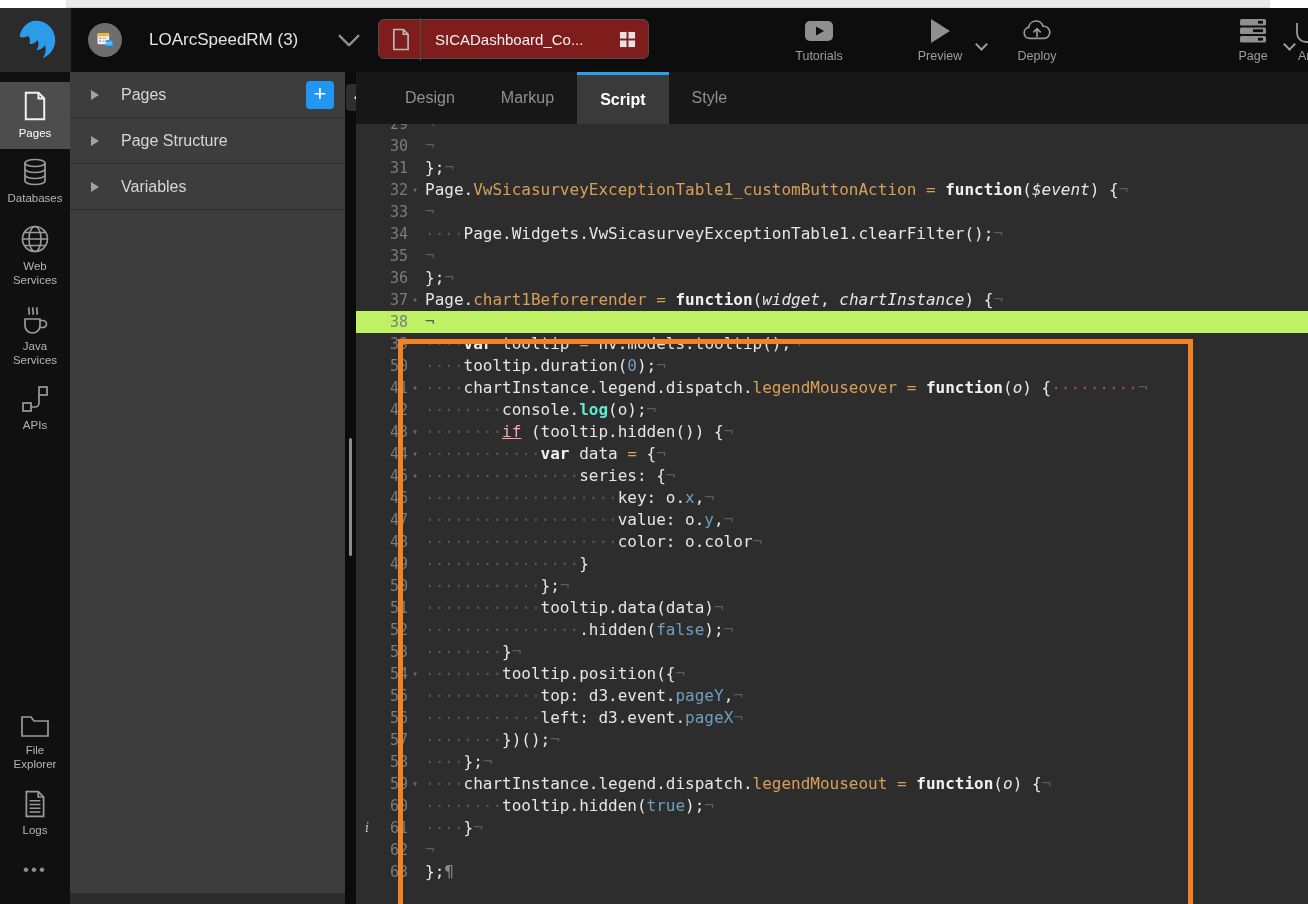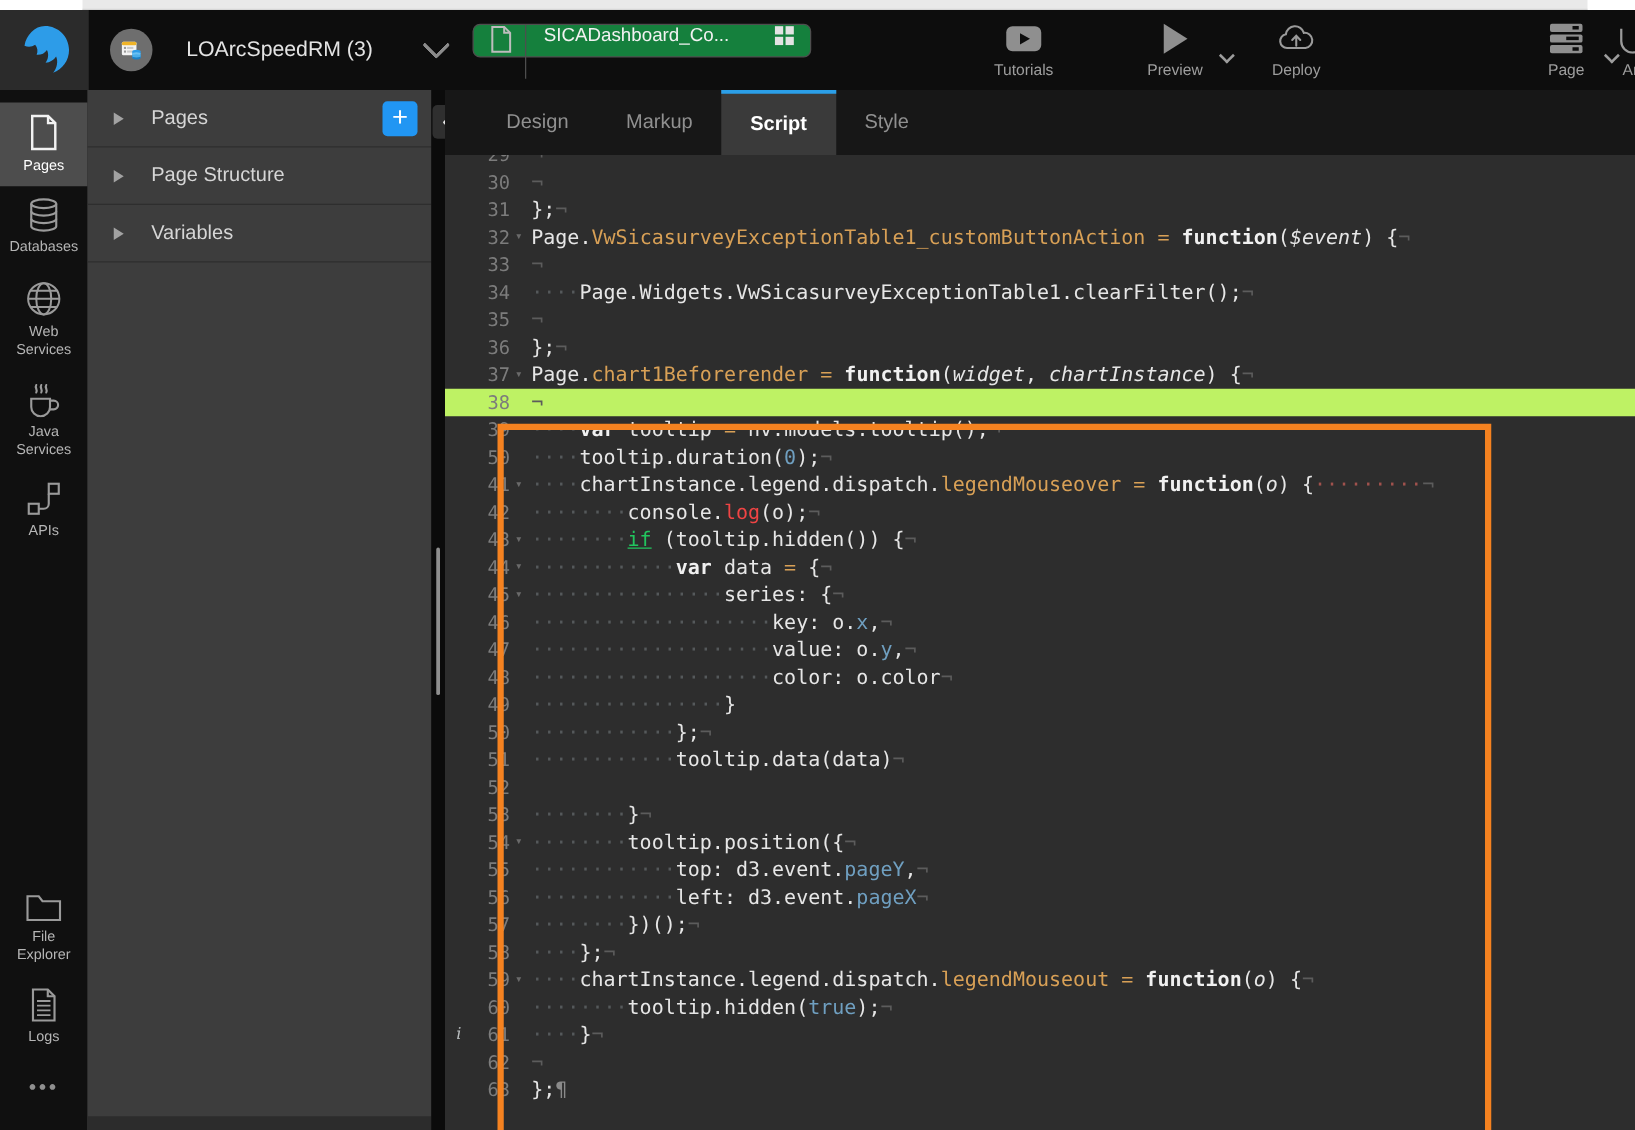--- a/index.html
+++ b/index.html
@@ -11,21 +11,21 @@
   .top-strip { position:absolute; left:0; top:0; width:1308px; height:8px; background:#ffffff; }
   .top-strip .seg { position:absolute; left:66px; top:0; width:1204px; height:8px; background:#e9e9e9; border-bottom:1px solid #d6d6d6; }
 
   
   .header { position:absolute; left:0; top:8px; width:1308px; height:64px; background:#0d0d0d; }
   .logo-box { position:absolute; left:0; top:0; width:71px; height:64px; background:#2b2b2b; display:flex; align-items:center; justify-content:center; }
   .proj { position:absolute; left:88px; top:0; height:64px; display:flex; align-items:center; gap:27px; }
   .proj-avatar { width:34px; height:34px; border-radius:50%; background:#6e6e6e; display:flex; align-items:center; justify-content:center; }
   .proj-name { color:#e3e3e3; font-size:17px; }
   .chev-big { width:16px; height:16px; border-right:3px solid #8b8b8b; border-bottom:3px solid #8b8b8b; transform:rotate(45deg); margin-left:16px; margin-top:-8px; border-radius:2px; }
-  .page-tab { position:absolute; left:378px; top:11px; width:271px; height:27px; background:#15803d; border:1px solid #4e4e4e; border-radius:6px; display:flex; }
+  .page-tab { position:absolute; left:378px; top:11px; width:271px; height:40px; background:#7f1d1d; border:1px solid #4e4e4e; border-radius:6px; display:flex; align-items:center; }
   .page-tab .ficon { margin:0 10px 0 12px; }
   .page-tab .vdiv { width:1px; height:43px; background:#4e4e4e; }
   .page-tab .ptitle { color:#f2f2f2; font-size:15px; margin:0 10px 0 14px; white-space:nowrap; flex:1; }
   .page-tab .gicon { margin-right:12px; }
   .hactions { position:absolute; right:0; top:0; height:64px; width:560px; }
   .haction { position:absolute; top:8px; display:flex; flex-direction:column; align-items:center; gap:3px; cursor:pointer; }
   .haction .hlabel { color:#9d9d9d; font-size:12.5px; white-space:nowrap; }
   .haction .icon-wrap { height:30px; display:flex; align-items:center; justify-content:center; position:relative; }
   .chev-sm { width:9px; height:9px; border-right:2px solid #9d9d9d; border-bottom:2px solid #9d9d9d; transform:rotate(45deg); position:absolute; }
 
@@ -63,22 +63,22 @@
   .cl.active { background:#bef264; }
   .ln-info { position:absolute; left:5px; width:12px; color:#b9bdbf; font-family:"DejaVu Serif", serif; font-style:italic; font-size:13px; text-align:center; }
   .ln-num { position:absolute; left:0; width:52px; text-align:right; color:#7c7c7c; font-size:15px; }
   .ln-fold { position:absolute; left:56px; width:12px; color:#6a6a6a; font-size:10px; }
   .ln-code { position:absolute; left:69px; }
   .tok-p { color:#e6e6e6; }
   .tok-o { color:#d8a056; }
   .tok-b { color:#f0f0f0; font-weight:bold; }
   .tok-i { color:#e6e6e6; font-style:italic; }
   .tok-a { color:#6f9fc0; }
-  .tok-k { color:#22c55e;text-decoration:underline; }
-  .tok-r { color:#ef4444; }
+  .tok-k { color:#fca5a5;text-decoration:underline; }
+  .tok-r { color:#5eead4;font-weight:bold; }
   .tok-ws { color:#55595b; }
   .tok-tr { color:#a0524d; }
   .tok-eol { color:#5c5c5c; }
   .tok-eof { color:#8a8a8a; }
 
   .hl-rect { position:absolute; left:42px; top:215px; width:795px; height:603px; border:5px solid #f58220; pointer-events:none; z-index:5; }
 
   svg { display:block; }
 </style>
 </head>
@@ -315,21 +315,21 @@
           <div class="cl"><span class="ln-num">42</span><span class="ln-code"><span class="tok-ws">········</span><span class="tok-p">console.</span><span class="tok-r">log</span><span class="tok-p">(o);</span><span class="tok-eol">¬</span></span></div>
           <div class="cl"><span class="ln-num">43</span><span class="ln-fold">▾</span><span class="ln-code"><span class="tok-ws">········</span><span class="tok-k">if</span><span class="tok-p"> (tooltip.hidden()) {</span><span class="tok-eol">¬</span></span></div>
           <div class="cl"><span class="ln-num">44</span><span class="ln-fold">▾</span><span class="ln-code"><span class="tok-ws">············</span><span class="tok-b">var</span><span class="tok-p"> data </span><span class="tok-o">=</span><span class="tok-p"> {</span><span class="tok-eol">¬</span></span></div>
           <div class="cl"><span class="ln-num">45</span><span class="ln-fold">▾</span><span class="ln-code"><span class="tok-ws">················</span><span class="tok-p">series: {</span><span class="tok-eol">¬</span></span></div>
           <div class="cl"><span class="ln-num">46</span><span class="ln-code"><span class="tok-ws">····················</span><span class="tok-p">key: o.</span><span class="tok-a">x</span><span class="tok-p">,</span><span class="tok-eol">¬</span></span></div>
           <div class="cl"><span class="ln-num">47</span><span class="ln-code"><span class="tok-ws">····················</span><span class="tok-p">value: o.</span><span class="tok-a">y</span><span class="tok-p">,</span><span class="tok-eol">¬</span></span></div>
           <div class="cl"><span class="ln-num">48</span><span class="ln-code"><span class="tok-ws">····················</span><span class="tok-p">color: o.color</span><span class="tok-eol">¬</span></span></div>
           <div class="cl"><span class="ln-num">49</span><span class="ln-code"><span class="tok-ws">················</span><span class="tok-p">}</span></span></div>
           <div class="cl"><span class="ln-num">50</span><span class="ln-code"><span class="tok-ws">············</span><span class="tok-p">};</span><span class="tok-eol">¬</span></span></div>
           <div class="cl"><span class="ln-num">51</span><span class="ln-code"><span class="tok-ws">············</span><span class="tok-p">tooltip.data(data)</span><span class="tok-eol">¬</span></span></div>
-          <div class="cl"><span class="ln-num">52</span></div>
+          <div class="cl"><span class="ln-num">52</span><span class="ln-code"><span class="tok-ws">················</span><span class="tok-p">.hidden(</span><span class="tok-a">false</span><span class="tok-p">);</span><span class="tok-eol">¬</span></span></div>
           <div class="cl"><span class="ln-num">53</span><span class="ln-code"><span class="tok-ws">········</span><span class="tok-p">}</span><span class="tok-eol">¬</span></span></div>
           <div class="cl"><span class="ln-num">54</span><span class="ln-fold">▾</span><span class="ln-code"><span class="tok-ws">········</span><span class="tok-p">tooltip.position({</span><span class="tok-eol">¬</span></span></div>
           <div class="cl"><span class="ln-num">55</span><span class="ln-code"><span class="tok-ws">············</span><span class="tok-p">top: d3.event.</span><span class="tok-a">pageY</span><span class="tok-p">,</span><span class="tok-eol">¬</span></span></div>
           <div class="cl"><span class="ln-num">56</span><span class="ln-code"><span class="tok-ws">············</span><span class="tok-p">left: d3.event.</span><span class="tok-a">pageX</span><span class="tok-eol">¬</span></span></div>
           <div class="cl"><span class="ln-num">57</span><span class="ln-code"><span class="tok-ws">········</span><span class="tok-p">})();</span><span class="tok-eol">¬</span></span></div>
           <div class="cl"><span class="ln-num">58</span><span class="ln-code"><span class="tok-ws">····</span><span class="tok-p">};</span><span class="tok-eol">¬</span></span></div>
           <div class="cl"><span class="ln-num">59</span><span class="ln-fold">▾</span><span class="ln-code"><span class="tok-ws">····</span><span class="tok-p">chartInstance.legend.dispatch.</span><span class="tok-o">legendMouseout</span><span class="tok-p"> </span><span class="tok-o">=</span><span class="tok-p"> </span><span class="tok-b">function</span><span class="tok-p">(</span><span class="tok-i">o</span><span class="tok-p">) {</span><span class="tok-eol">¬</span></span></div>
           <div class="cl"><span class="ln-num">60</span><span class="ln-code"><span class="tok-ws">········</span><span class="tok-p">tooltip.hidden(</span><span class="tok-a">true</span><span class="tok-p">);</span><span class="tok-eol">¬</span></span></div>
           <div class="cl"><span class="ln-info">i</span><span class="ln-num">61</span><span class="ln-code"><span class="tok-ws">····</span><span class="tok-p">}</span><span class="tok-eol">¬</span></span></div>
           <div class="cl"><span class="ln-num">62</span><span class="ln-code"><span class="tok-eol">¬</span></span></div>

